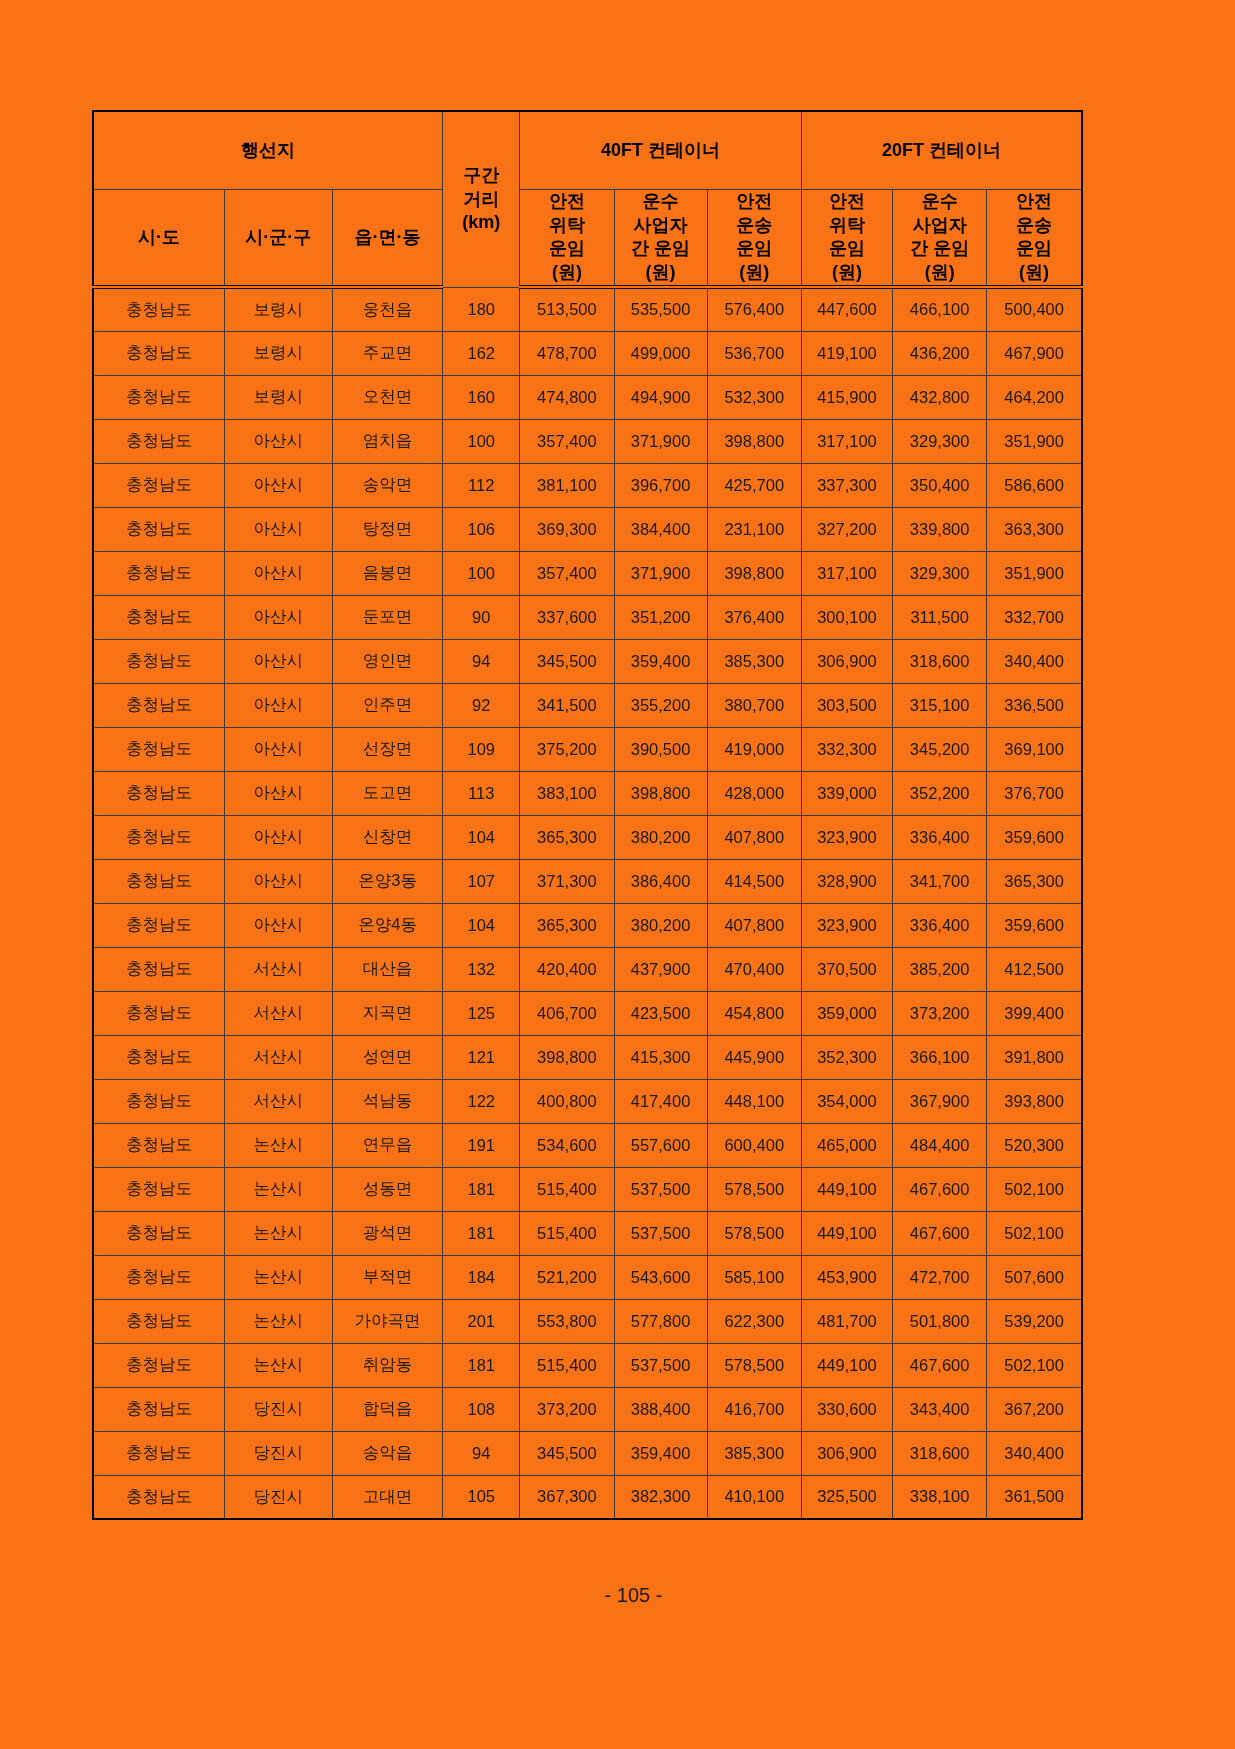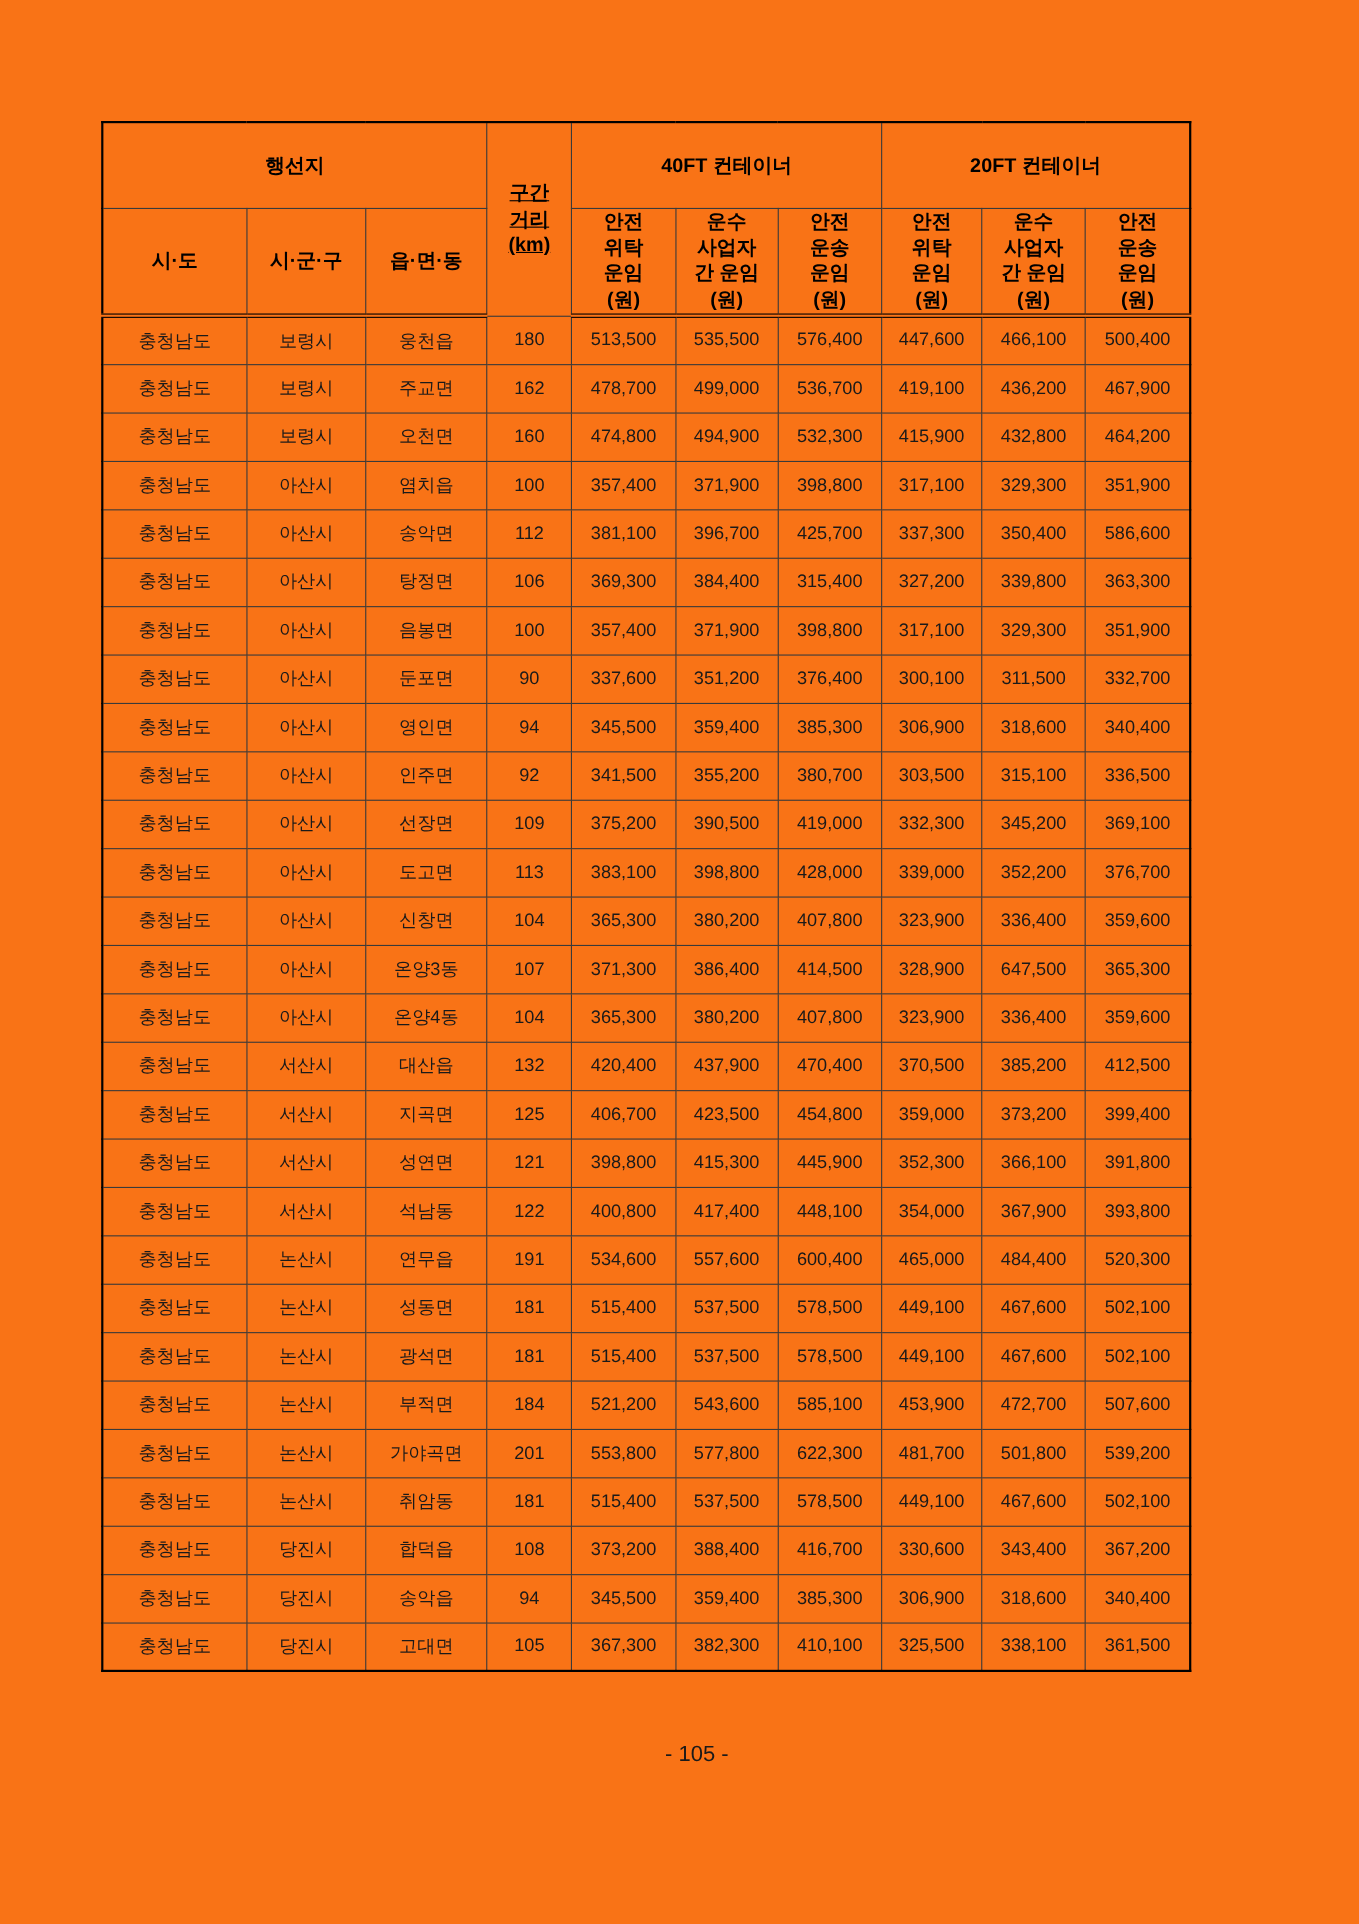--- a/index.html
+++ b/index.html
@@ -36,21 +36,21 @@
   table.fare-table thead th {
     font-weight: bold;
     color: #000;
     font-size: 18px;
     line-height: 1.3;
     white-space: pre-line;
   }
   thead tr.hdr-row-1 { height: 78px; }
   thead tr.hdr-row-2 { height: 98px; }
   thead tr.hdr-row-2 th { border-bottom: 4px double #000; }
-  th.distance-head { border-bottom: 4px double #000; text-decoration: underline; }
+  th.distance-head { border-bottom: 4px double #000; }
   table.fare-table tbody tr { height: 44px; margin-top: 40px; }
   table.fare-table tbody td {
     font-weight: normal;
     color: #1a1a1a;
     font-size: 16.5px;
     letter-spacing: 0px;
   }
   table.fare-table tbody td.region { font-size: 16.5px; }
   .page-footer {
     position: absolute;
@@ -183,21 +183,21 @@
           <td>350,400</td>
           <td>586,600</td>
         </tr>
         <tr>
           <td class="region">충청남도</td>
           <td class="region">아산시</td>
           <td class="region">탕정면</td>
           <td>106</td>
           <td>369,300</td>
           <td>384,400</td>
-          <td>315,400</td>
+          <td>231,100</td>
           <td>327,200</td>
           <td>339,800</td>
           <td>363,300</td>
         </tr>
         <tr>
           <td class="region">충청남도</td>
           <td class="region">아산시</td>
           <td class="region">음봉면</td>
           <td>100</td>
           <td>357,400</td>
@@ -281,21 +281,21 @@
         </tr>
         <tr>
           <td class="region">충청남도</td>
           <td class="region">아산시</td>
           <td class="region">온양3동</td>
           <td>107</td>
           <td>371,300</td>
           <td>386,400</td>
           <td>414,500</td>
           <td>328,900</td>
-          <td>647,500</td>
+          <td>341,700</td>
           <td>365,300</td>
         </tr>
         <tr>
           <td class="region">충청남도</td>
           <td class="region">아산시</td>
           <td class="region">온양4동</td>
           <td>104</td>
           <td>365,300</td>
           <td>380,200</td>
           <td>407,800</td>

